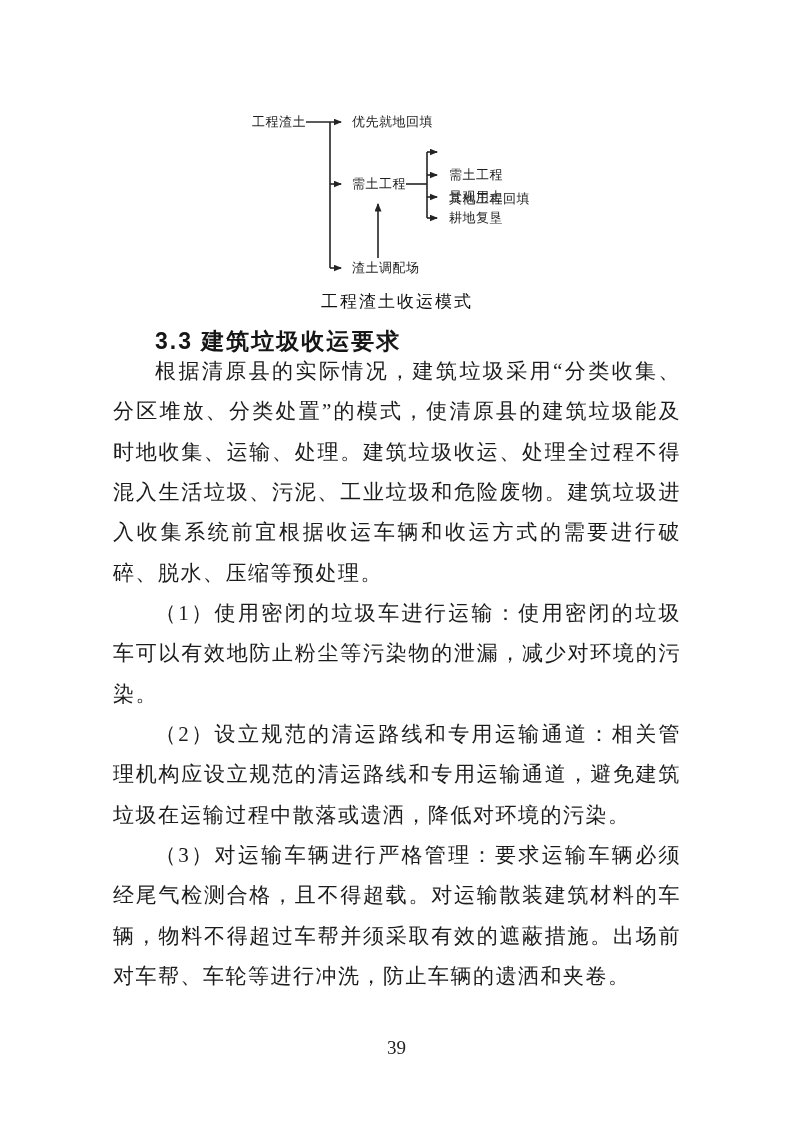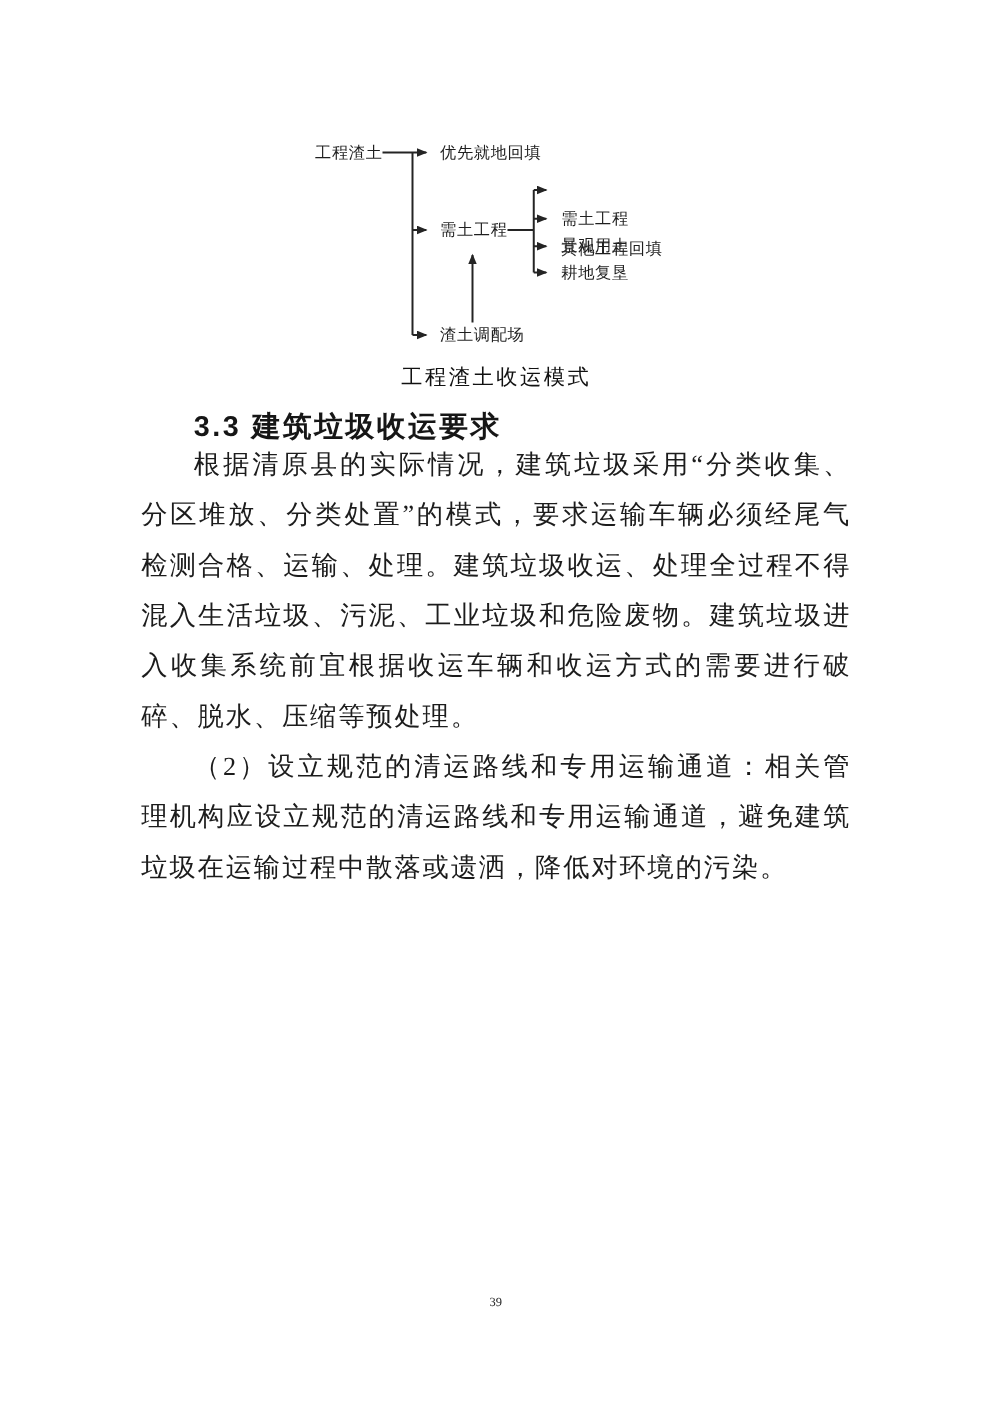--- a/index.html
+++ b/index.html
@@ -31,21 +31,21 @@
     font-size:21px;line-height:40.35px;color:#1c1c1c;
     text-align:justify;letter-spacing:1.5px;
   }
   .flow p{margin:0;text-indent:2em;}
   .h-621{
     margin:0;text-indent:2em;font-size:21px;font-weight:700;color:#111;
     letter-spacing:1.8px;
   }
   .page-num{
     position:absolute;left:0;top:1037px;width:793px;text-align:center;
-    font-size:10px;color:#222;
+    font-size:19px;color:#222;
   }
 </style>
 </head>
 <body>
 
 <div class="abs" style="left:0;top:0;width:635px;height:300px;">
   <svg id="diagram-lines" viewBox="0 0 793 1122" xmlns="http://www.w3.org/2000/svg">
     <defs>
       <marker id="arw" markerWidth="9" markerHeight="8" refX="7.5" refY="3.5" orient="auto" markerUnits="userSpaceOnUse">
         <path d="M0,0 L8.5,3.5 L0,7 Z" fill="#242424"></path>
@@ -74,17 +74,19 @@
   <div class="dg-label" style="left:449px;top:190px;">景观用土</div>
   <div class="dg-label" style="left:449px;top:211px;">耕地复垦</div>
   <div class="dg-label" style="left:352px;top:261px;">渣土调配场</div>
 </div>
 
 <div class="fig-caption">工程渣土收运模式</div>
 
 <div class="h-62">3.3 建筑垃圾收运要求</div>
 
 <div class="flow">
-  <p>根据清原县的实际情况，建筑垃圾采用“分类收集、分区堆放、分类处置”的模式，要求运输车辆必须经尾气检测合格、运输、处理。建筑垃圾收运、处理全过程不得混入生活垃圾、污泥、工业垃圾和危险废物。建筑垃圾进入收集系统前宜根据收运车辆和收运方式的需要进行破碎、脱水、压缩等预处理。</p>
+  <p>根据清原县的实际情况，建筑垃圾采用“分类收集、分区堆放、分类处置”的模式，使清原县的建筑垃圾能及时地收集、运输、处理。建筑垃圾收运、处理全过程不得混入生活垃圾、污泥、工业垃圾和危险废物。建筑垃圾进入收集系统前宜根据收运车辆和收运方式的需要进行破碎、脱水、压缩等预处理。</p>
+  <p>（1）使用密闭的垃圾车进行运输：使用密闭的垃圾车可以有效地防止粉尘等污染物的泄漏，减少对环境的污染。</p>
   <p>（2）设立规范的清运路线和专用运输通道：相关管理机构应设立规范的清运路线和专用运输通道，避免建筑垃圾在运输过程中散落或遗洒，降低对环境的污染。</p>
+  <p>（3）对运输车辆进行严格管理：要求运输车辆必须经尾气检测合格，且不得超载。对运输散装建筑材料的车辆，物料不得超过车帮并须采取有效的遮蔽措施。出场前对车帮、车轮等进行冲洗，防止车辆的遗洒和夹卷。</p>
 </div>
 
 <div class="page-num">39</div>
 
 </body></html>

